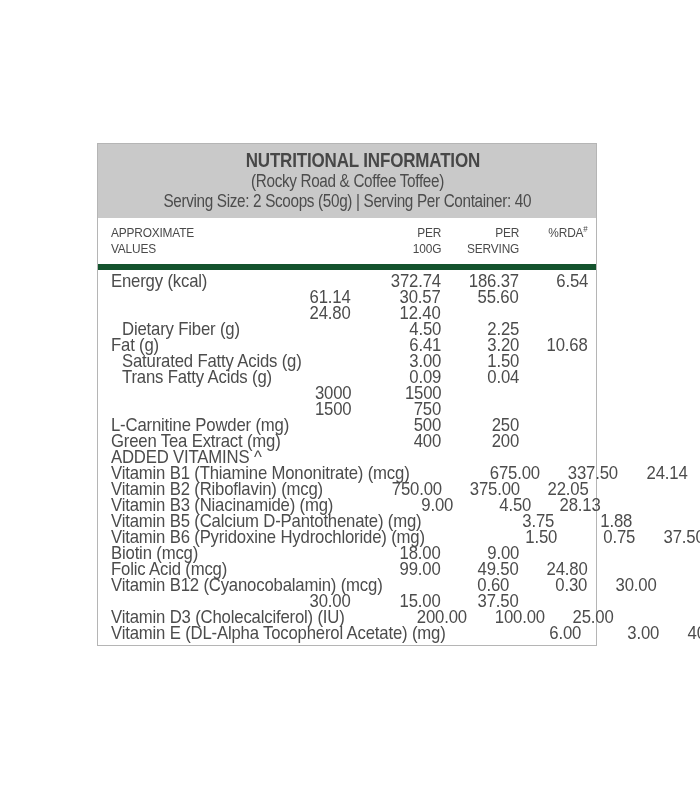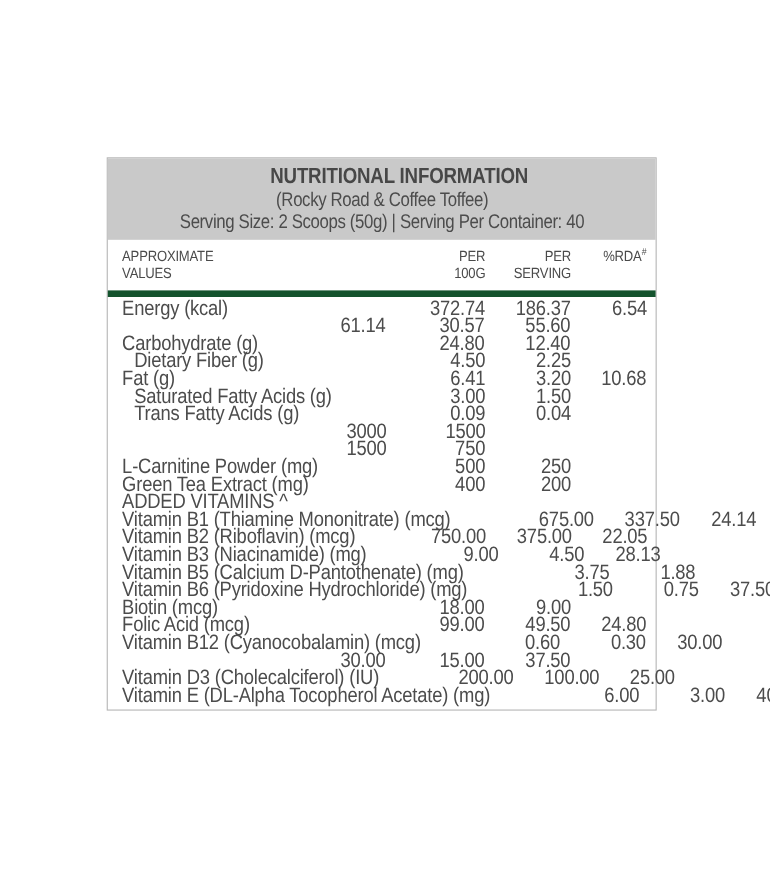--- a/index.html
+++ b/index.html
@@ -96,21 +96,20 @@
     <div class="cell-num"><span class="sqz sqz-r">6.54</span></div>
   </div>
 
   <div class="grid-cols row">
     <div class="cell-num"><span class="sqz sqz-r">61.14</span></div>
     <div class="cell-num"><span class="sqz sqz-r">30.57</span></div>
     <div class="cell-num"><span class="sqz sqz-r">55.60</span></div>
   </div>
 
   <div class="grid-cols row">
-    <div class="cell-label"><span class="sqz sqz-l">Carbohydrate (g)</span></div>
     <div class="cell-num"><span class="sqz sqz-r">24.80</span></div>
     <div class="cell-num"><span class="sqz sqz-r">12.40</span></div>
     <div class="cell-num"><span class="sqz sqz-r"></span></div>
   </div>
 
   <div class="grid-cols row">
     <div class="cell-label indent"><span class="sqz sqz-l">Dietary Fiber (g)</span></div>
     <div class="cell-num"><span class="sqz sqz-r">4.50</span></div>
     <div class="cell-num"><span class="sqz sqz-r">2.25</span></div>
     <div class="cell-num"><span class="sqz sqz-r"></span></div>

